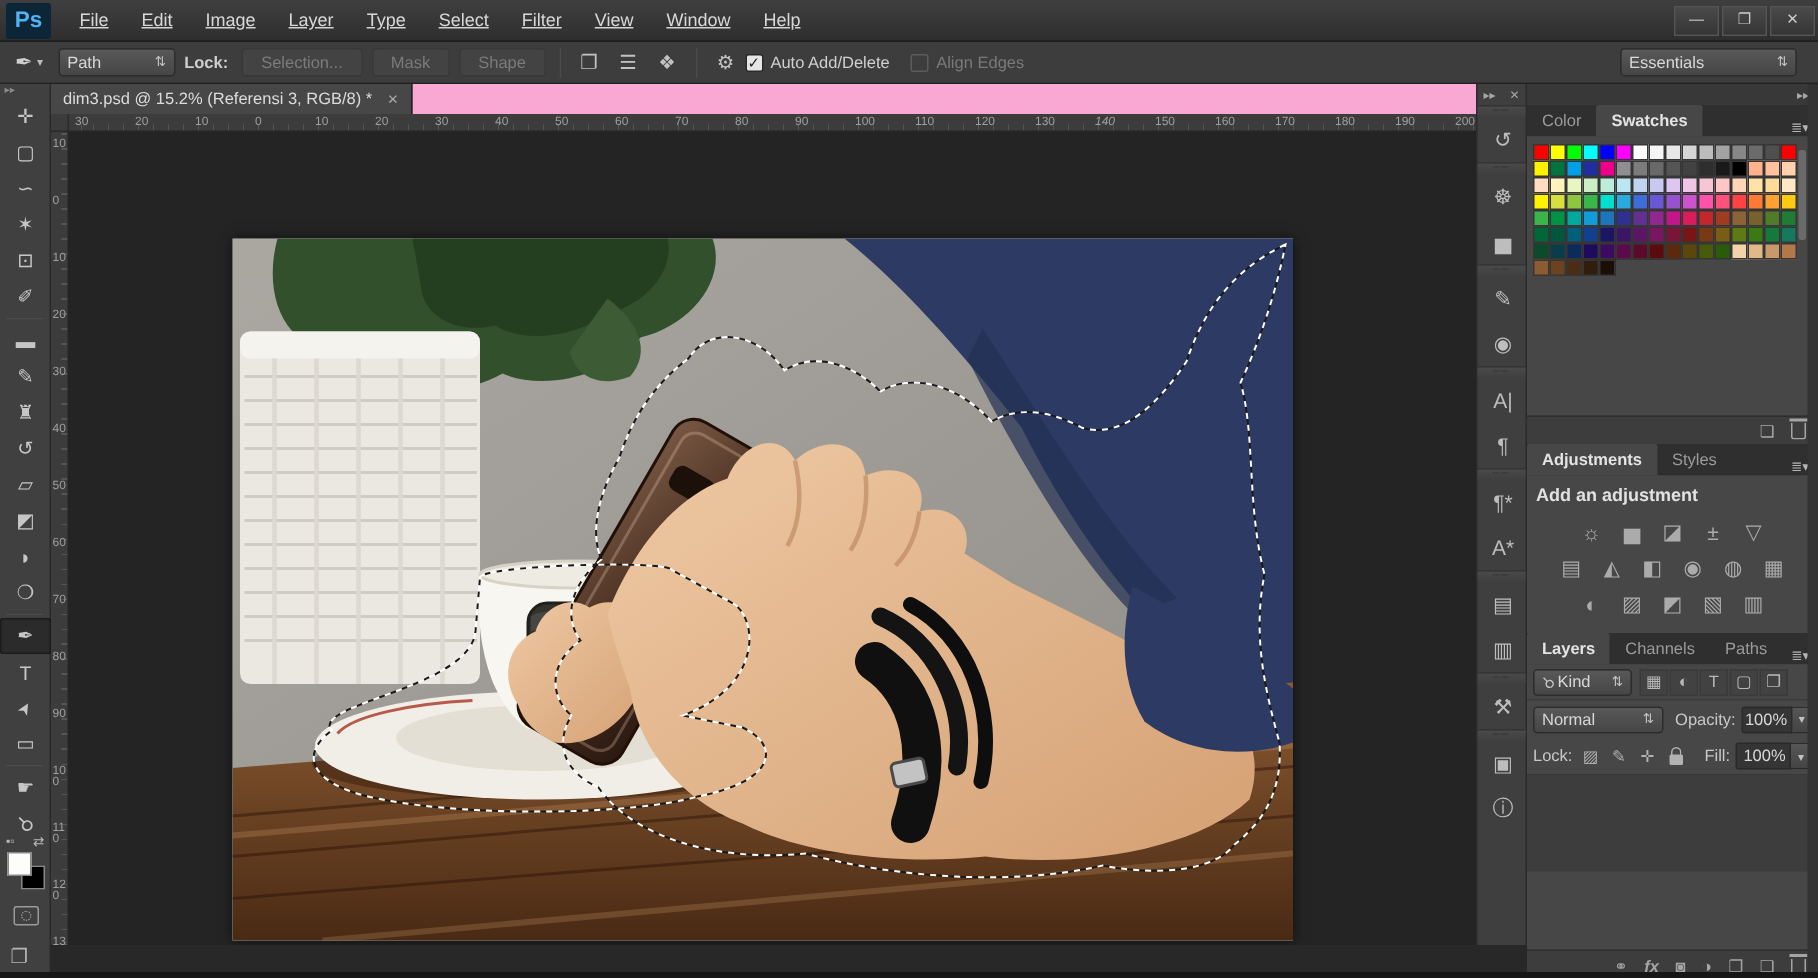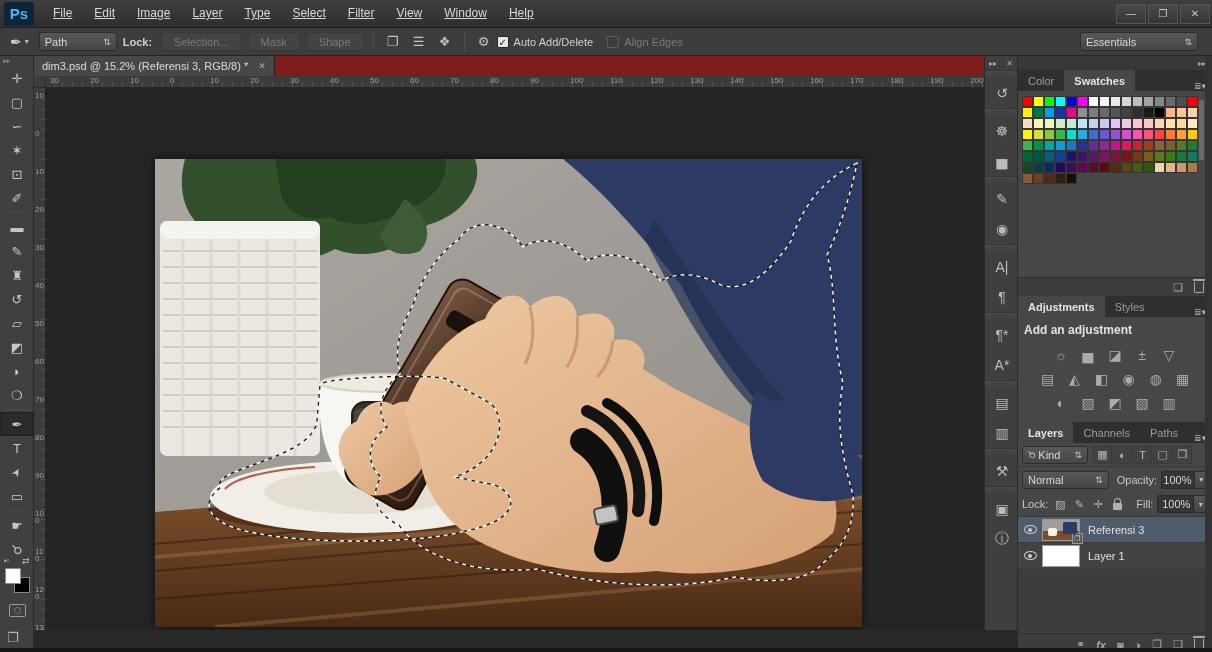--- a/index.html
+++ b/index.html
@@ -42,21 +42,21 @@
   #fg{left:0;top:0;width:16px;height:16px;background:#fdfdfb;border:1px solid #888;z-index:2;}
   #bg{left:9px;top:9px;width:16px;height:16px;background:#000;border:1px solid #888;z-index:1;}
   #minifgbg{left:4px;top:556px;font-size:8px;color:#bbb;}
   #swapfgbg{left:22px;top:556px;font-size:9px;color:#bbb;}
   #quickmask{left:9px;top:604px;width:17px;height:13px;border:1px solid #9a9a9a;border-radius:2px;display:flex;align-items:center;justify-content:center;}
   #quickmask i{width:7px;height:7px;border:1px dotted #9a9a9a;border-radius:50%;}
   #screenmode{left:7px;top:630px;width:20px;height:16px;color:#b5b5b5;font-size:13px;line-height:16px;}
 
   
   #docarea{left:34px;top:56px;width:950px;height:574px;background:#262626;}
-  #tabbar{left:0;top:0;width:950px;height:20px;background:#7f1d1d;display:flex;}
+  #tabbar{left:0;top:0;width:950px;height:20px;background:#f9a8d4;display:flex;}
   #doctab{height:20px;background:#474747;border-right:1px solid #222;display:flex;align-items:center;padding:0 8px;color:#dcdcdc;font-size:11px;}
   #doctab .x{margin-left:10px;color:#aaa;font-size:9px;}
   #hruler{left:12px;top:20px;width:938px;height:12px;background:#3c3c3c;border-bottom:1px solid #262626;overflow:hidden;
     background-image:repeating-linear-gradient(90deg,#565656 0 1px,transparent 1px 10px);background-position:16px bottom;background-size:100% 4px;background-repeat:repeat-x;}
   #vruler{left:0;top:32px;width:12px;height:542px;background:#3c3c3c;border-right:1px solid #262626;overflow:hidden;
     background-image:repeating-linear-gradient(0deg,#565656 0 1px,transparent 1px 10px);background-position:right 0px;background-size:4px 100%;background-repeat:repeat-y;}
   #rulercorner{left:0;top:20px;width:12px;height:12px;background:#3c3c3c;border-right:1px solid #2a2a2a;border-bottom:1px solid #2a2a2a;}
   .rlabel{position:absolute;color:#9f9f9f;font-size:8px;top:0;}
   .rvlabel{position:absolute;color:#9f9f9f;font-size:8px;left:1px;line-height:7px;width:10px;word-break:break-all;}
   #viewport{left:12px;top:32px;width:938px;height:542px;background:#242424;overflow:hidden;}
@@ -669,38 +669,20 @@
             <span class="lockicon" data-name="lock-paint-icon">✎</span>
             <span class="lockicon" data-name="lock-position-icon">✛</span>
             <span class="lockicon" data-name="lock-all-icon">
               <span class="padlock" data-name="padlock-icon"></span>
             </span>
           </div>
         <span class="small-label" data-name="fill-label">Fill:</span>
         <span class="valuebox" data-name="fill-value">100%</span>
         <span class="valuedrop" data-name="fill-dropdown-icon">▾</span>
       </div>
-      <div id="layerlist">
-          <div class="layerrow sel" data-name="layer-row">
-            <span class="eyebox" data-name="visibility-toggle">
-              <span class="eye" data-name="eye-icon"></span>
-            </span>
-            <span class="thumb scene" data-name="layer-thumbnail">
-              <span class="thumbbadge" data-name="smart-object-badge-icon">❐</span>
-            </span>
-            <span class="layername" data-name="layer-name">Referensi 3</span>
-          </div>
-          <div class="layerrow" data-name="layer-row">
-            <span class="eyebox" data-name="visibility-toggle">
-              <span class="eye" data-name="eye-icon"></span>
-            </span>
-            <span class="thumb" data-name="layer-thumbnail"></span>
-            <span class="layername" data-name="layer-name">Layer 1</span>
-          </div>
-        </div>
       <div id="layersempty" data-name="layers-empty-area"></div>
       <div id="layersfoot" data-name="layers-footer">
           <span class="lfooticon" data-name="link-layers-icon">⚭</span>
           <span class="lfooticon fx" data-name="layer-effects-icon">fx</span>
           <span class="lfooticon" data-name="layer-mask-icon">◙</span>
           <span class="lfooticon" data-name="adjustment-layer-icon">◑</span>
           <span class="lfooticon" data-name="layer-group-icon">❐</span>
           <span class="lfooticon" data-name="new-layer-icon">❏</span>
           <span class="trashicon" data-name="delete-layer-icon"></span>
         </div>

